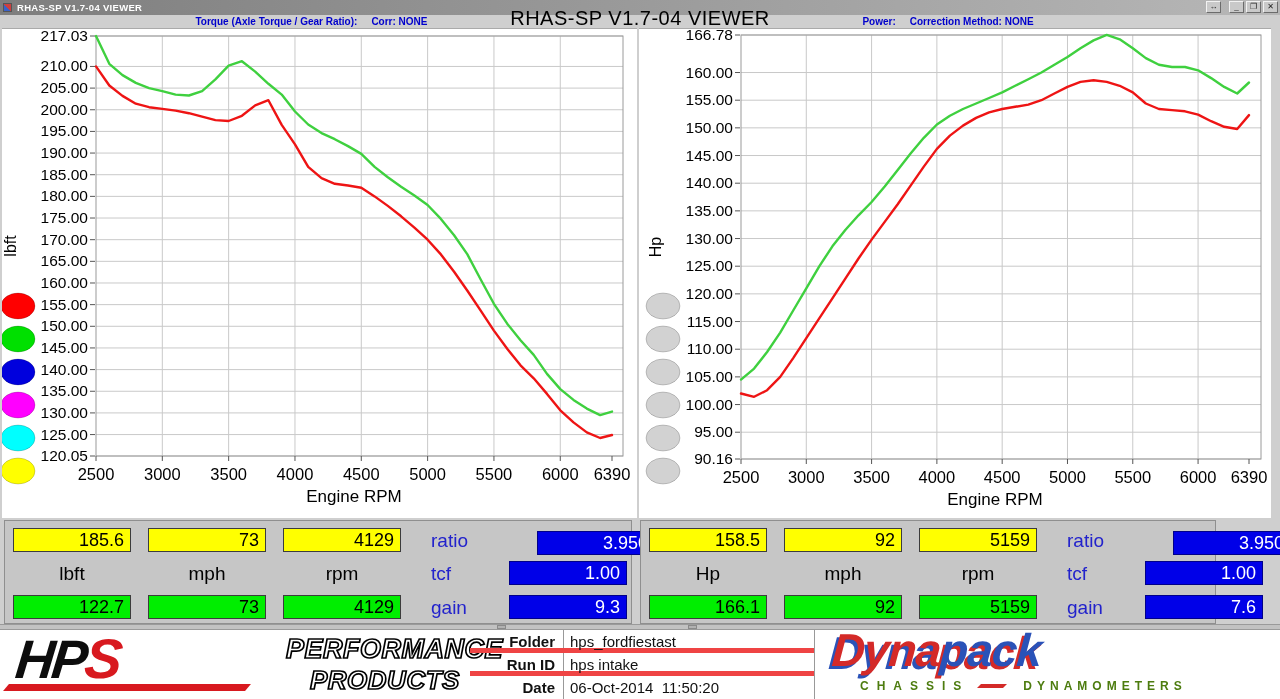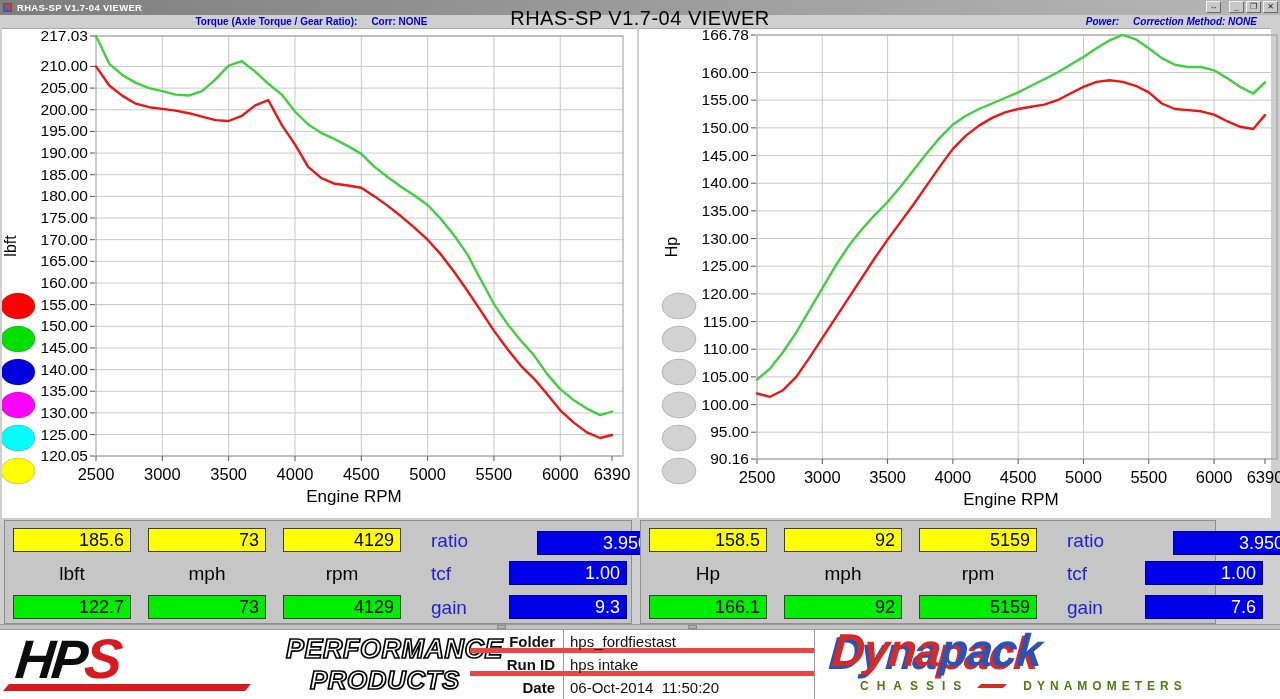--- a/index.html
+++ b/index.html
@@ -15,28 +15,28 @@
   .tb-buttons { position:absolute; right:2px; top:1px; display:flex; gap:2px; }
   .tb-btn { width:15px; height:12px; background:#c9c9c9; border:1px solid; border-color:#f2f2f2 #6b6b6b #6b6b6b #f2f2f2;
     font-size:8px; line-height:10px; text-align:center; color:#222; cursor:default; }
   .tb-btn.gap { margin-right:6px; }
 
   
   .headerstrip { position:absolute; left:0; top:15px; width:1280px; height:13px; background:#cfcfcf; }
   .bluehead { position:absolute; top:16px; font-size:10px; font-weight:bold; color:#0000cc; white-space:nowrap; }
   .bluehead span { margin-right:14px; }
   .bluehead.lft { left:0; width:637px; text-align:center; }
-  .bluehead.rgt { left:639px; width:632px; text-align:right;font-style:italic; }
+  .bluehead.rgt { left:639px; width:632px; text-align:center; }
   .main-title { position:absolute; left:0; top:7px; width:1280px; text-align:center;
     font-size:20px; color:#000; letter-spacing:.5px; z-index:5; }
 
   
   .chart-panel { position:absolute; top:28px; height:490px; background:#ffffff; border-top:1px solid #aaa; }
   .chart-panel.lft { left:2px; width:635px; }
-  .chart-panel.rgt { left:639px; width:632px;padding-left:16px; }
+  .chart-panel.rgt { left:639px; width:632px; }
   .chart-panel svg { display:block; }
 
   
   .readout { position:absolute; top:520px; height:104px; background:#c6c6c6; border:1px solid #8f8f8f; }
   .readout.lft { left:4px; width:628px; }
   .readout.rgt { left:640px; width:576px; }
   .valbox { position:absolute; width:118px; height:24px; border:1px solid #3c3c3c;
     font-size:18px; line-height:22px; text-align:right; padding-right:6px; color:#000; }
   .valbox.yellow { background:#ffff00; top:7px; }
   .valbox.green  { background:#00ee00; top:74px; }

